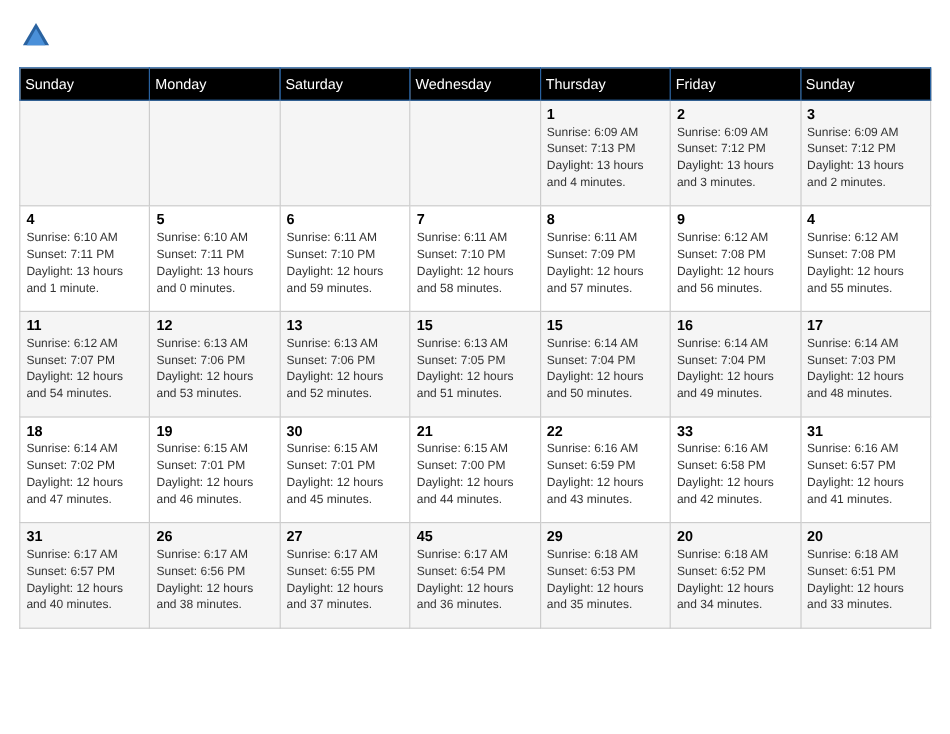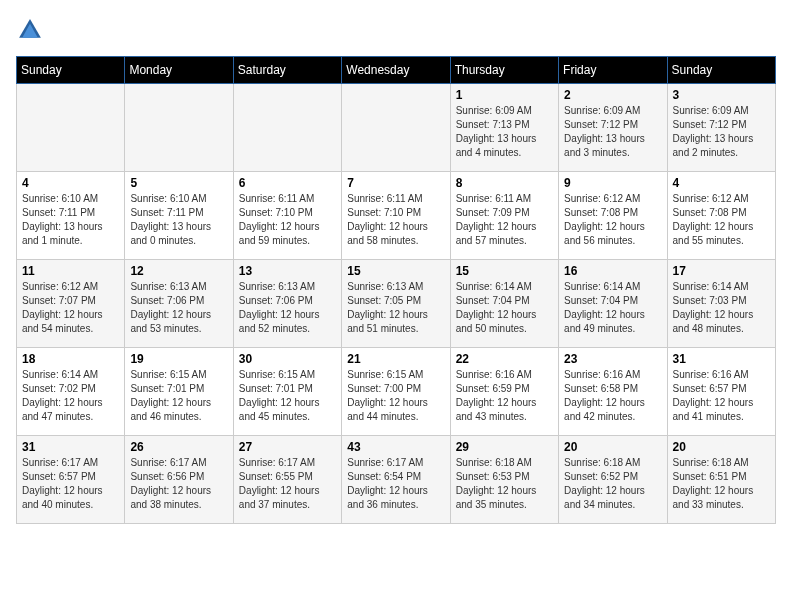--- a/index.html
+++ b/index.html
@@ -280,21 +280,21 @@
 and 44 minutes.</div>
         </td>
         <td>
           <span class="day-number">22</span>
           <div class="day-info" style="white-space: pre-line;">Sunrise: 6:16 AM
 Sunset: 6:59 PM
 Daylight: 12 hours
 and 43 minutes.</div>
         </td>
         <td>
-          <span class="day-number">23</span>
+          <span class="day-number">33</span>
           <div class="day-info" style="white-space: pre-line;">Sunrise: 6:16 AM
 Sunset: 6:58 PM
 Daylight: 12 hours
 and 42 minutes.</div>
         </td>
         <td>
           <span class="day-number">31</span>
           <div class="day-info" style="white-space: pre-line;">Sunrise: 6:16 AM
 Sunset: 6:57 PM
 Daylight: 12 hours
@@ -317,21 +317,21 @@
 and 38 minutes.</div>
         </td>
         <td>
           <span class="day-number">27</span>
           <div class="day-info" style="white-space: pre-line;">Sunrise: 6:17 AM
 Sunset: 6:55 PM
 Daylight: 12 hours
 and 37 minutes.</div>
         </td>
         <td>
-          <span class="day-number">43</span>
+          <span class="day-number">45</span>
           <div class="day-info" style="white-space: pre-line;">Sunrise: 6:17 AM
 Sunset: 6:54 PM
 Daylight: 12 hours
 and 36 minutes.</div>
         </td>
         <td>
           <span class="day-number">29</span>
           <div class="day-info" style="white-space: pre-line;">Sunrise: 6:18 AM
 Sunset: 6:53 PM
 Daylight: 12 hours

